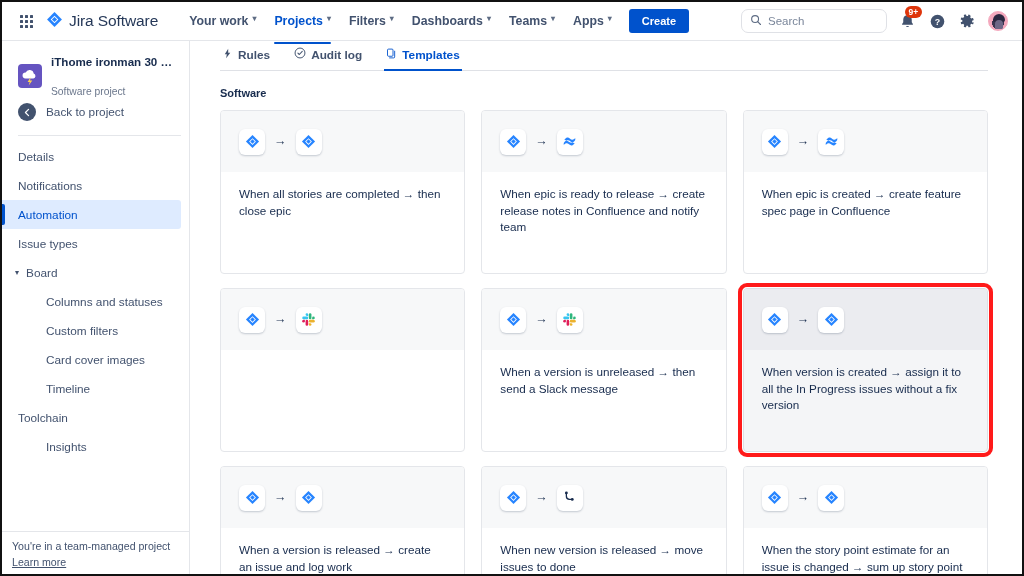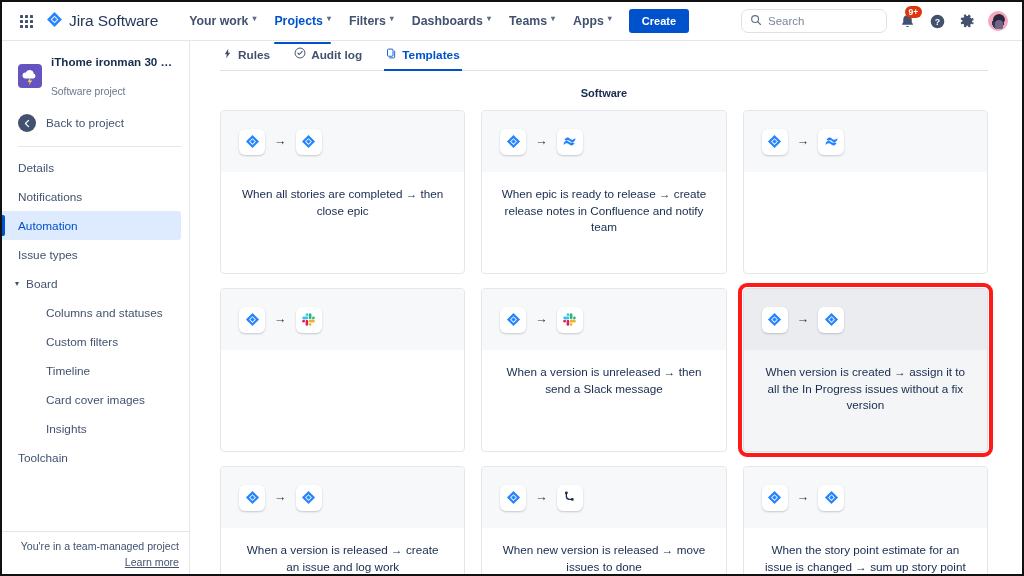--- a/index.html
+++ b/index.html
@@ -82,47 +82,47 @@
   }
   .proj-head { display: flex; align-items: center; gap: 9px; padding: 0 14px 0 16px; cursor: pointer; }
   .proj-avatar {
     width: 24px; height: 24px; border-radius: 4px; background: #6554c0;
     flex: 0 0 24px; position: relative; overflow: hidden;
   }
   .proj-meta { min-width: 0; }
   .proj-name { font-size: 11.6px; font-weight: 700; color: #172b4d; white-space: nowrap;
     overflow: hidden; text-overflow: ellipsis; max-width: 132px; }
   .proj-type { font-size: 10.3px; color: #6b778c; margin-top: 18px; }
-  .back-row { display: flex; align-items: center; gap: 10px; padding: 0 16px; margin-top: 17px; cursor: pointer; }
+  .back-row { display: flex; align-items: center; gap: 10px; padding: 0 16px; margin-top: 6px; cursor: pointer; }
   .back-circle { width: 18px; height: 18px; border-radius: 50%; background: #42526e;
     display: flex; align-items: center; justify-content: center; flex: 0 0 18px; }
   .back-label { font-size: 11.8px; color: #42526e; font-weight: 400; }
   .side-div { height: 1px; background: #e4e6ea; margin: 14px 0 6px 16px; margin-right: 8px; }
   .side-item {
     display: block; font-size: 11.8px; color: #42526e;
     padding: 7.5px 10px 7.5px 16px; cursor: pointer; position: relative;
     white-space: nowrap; border-radius: 0 3px 3px 0; margin-right: 8px;
   }
   .side-item.sub { padding-left: 44px; }
   .side-item.active { background: #deebff; color: #0052cc; font-weight: 500; }
   .side-item.active::before {
     content: ""; position: absolute; left: 0; top: 4px; bottom: 4px; width: 3px;
     background: #0052cc; border-radius: 0 2px 2px 0;
   }
   .side-group { display: flex; align-items: center; gap: 7px; padding: 7.5px 10px 7.5px 13px;
     font-size: 11.8px; color: #42526e; cursor: pointer; }
   .side-group .tri { font-size: 8px; color: #42526e; }
   .side-foot { position: absolute; left: 0; right: 0; bottom: 0; padding: 8px 10px 6px;
-    border-top: 1px solid #e4e6ea; text-align: right; background: #fff; }
+    border-top: 1px solid #e4e6ea; text-align: left; background: #fff; }
   .side-foot .t1 { font-size: 10.6px; color: #42526e; }
   .side-foot .t2 { font-size: 10.6px; color: #42526e; margin-top: 4px; text-decoration: underline; cursor: pointer; }
 
   
   .main { position: absolute; top: 39px; left: 188px; right: 0; bottom: 0;
-    background: #fff; padding: 0 34px 12px 30px; overflow: hidden; text-align: center; }
+    background: #fff; padding: 0 34px 12px 30px; overflow: hidden; }
   .tabbar { display: flex; align-items: center; gap: 20px; border-bottom: 1px solid #dfe1e6;
     padding-top: 3px; }
   .tab { display: flex; align-items: center; gap: 5px; font-size: 11.8px; color: #42526e;
     font-weight: 600; padding: 3px 2px 8px; cursor: pointer; position: relative; }
   .tab.active { color: #0052cc; }
   .tab.active::after { content:""; position:absolute; left:0; right:0; bottom:-1px; height:2px;
     background:#0052cc; }
   .page-title { font-size: 11px; font-weight: 700; color: #172b4d; margin: 16px 0 11px; }
 
   .grid { display: grid; grid-template-columns: repeat(3, 1fr); gap: 14px 16px; }
@@ -265,24 +265,24 @@
     <div class="side-item">Notifications</div>
     <div class="side-item active">Automation</div>
     <div class="side-item">Issue types</div>
 
     <div class="side-group">
       <span class="tri">▾</span>
       <span>Board</span>
     </div>
     <div class="side-item sub">Columns and statuses</div>
     <div class="side-item sub">Custom filters</div>
+    <div class="side-item sub">Card cover images</div>
     <div class="side-item sub">Timeline</div>
-    <div class="side-item sub">Card cover images</div>
+    <div class="side-item">Toolchain</div>
     <div class="side-item sub">Insights</div>
-    <div class="side-item">Toolchain</div>
 
     <div class="side-foot">
       <div class="t1">You're in a team-managed project</div>
       <div class="t2">Learn more</div>
     </div>
   </div>
 
   <div class="main">
 
     <div class="tabbar">
@@ -372,20 +372,23 @@
                 <path d="M12 8.4 15.6 12 12 15.6 8.4 12z" fill="#2684ff"></path>
               </svg>
           </span>
           <span class="arrow">→</span>
           <span class="chip">
             <svg width="15" height="15" viewBox="0 0 24 24">
                 <path d="M2.8 17.6c2.8-3.4 6-3.2 8.3-1.1 2.1 1.9 4.3 2.6 6.2 1.1l3-2.4-3.4-1.9c-2.6 1.4-4.6.4-6.6-1.2-2.2-1.7-5-1.8-7.5 2.3z" fill="#2684ff"></path>
                 <path d="M21.2 6.4c-2.8 3.4-6 3.2-8.3 1.1-2.1-1.9-4.3-2.6-6.2-1.1l-3 2.4 3.4 1.9c2.6-1.4 4.6-.4 6.6 1.2 2.2 1.7 5 1.8 7.5-2.3z" fill="#2684ff"></path>
               </svg>
           </span>
+        </div>
+        <div class="card-body">
+          <div class="card-text">When epic is created → create feature spec page in Confluence</div>
         </div>
       </div>
 
       <div class="card">
         <div class="card-head">
           <span class="chip">
             <svg width="15" height="15" viewBox="0 0 24 24">
                 <path d="M12 1.5 22.5 12 12 22.5 1.5 12z" fill="#2684ff"></path>
                 <path d="M12 6.6 17.4 12 12 17.4 6.6 12z" fill="#fff"></path>
                 <path d="M12 8.4 15.6 12 12 15.6 8.4 12z" fill="#2684ff"></path>

